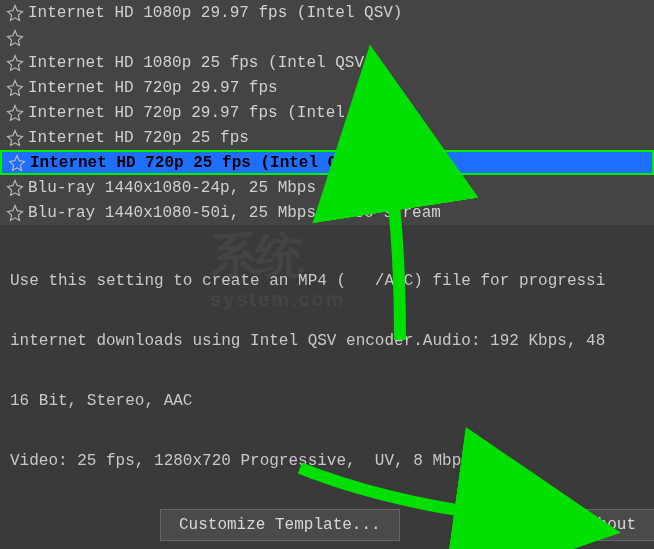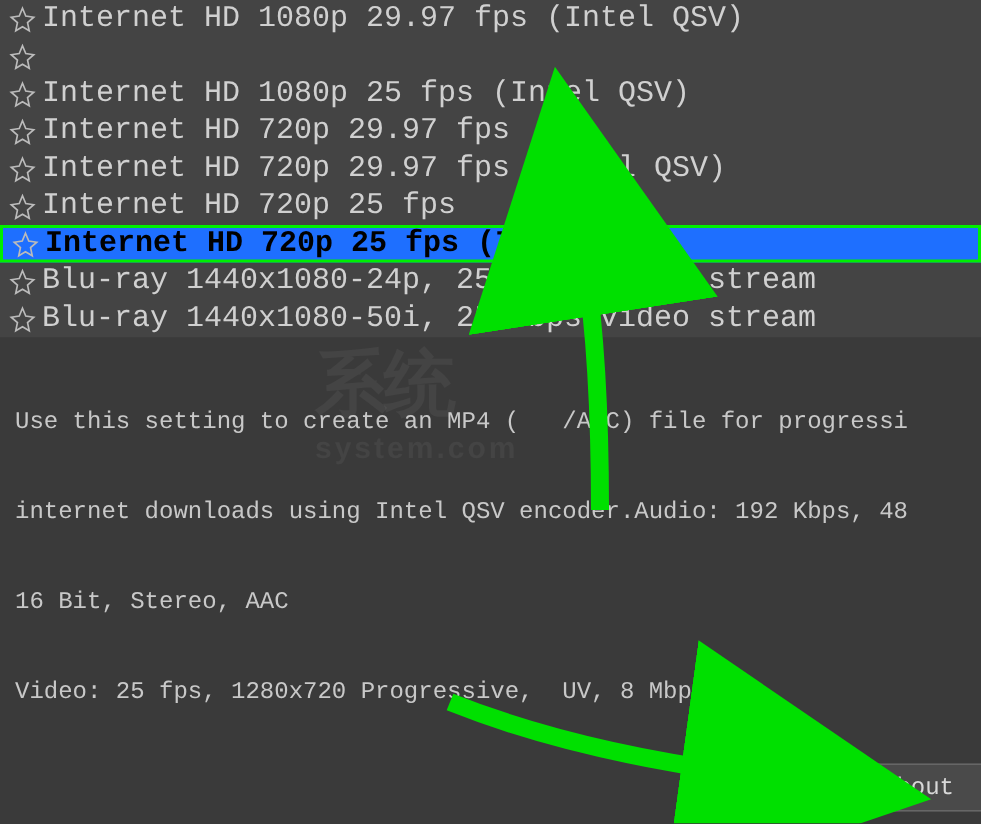--- a/index.html
+++ b/index.html
@@ -13,21 +13,21 @@
   }
   .preset-list {
     width: 100%;
     background: #444;
   }
   .preset-item {
     display: flex;
     align-items: center;
     padding: 2px 6px;
     height: 25px;
-    font-size: 20px;
+    font-size: 16px;
     color: #d0d0d0;
     cursor: pointer;
   }
   .preset-item.selected {
     background: #1e6fff;
     color: #000000;
     border: 2px solid #00ef00;
     font-weight: bold;
   }
   .star-icon {
@@ -161,20 +161,21 @@
   </div>
 
 <div class="description">
   <div>Use this setting to create an MP4 (   /AAC) file for progressi</div>
   <div>internet downloads using Intel QSV encoder.Audio: 192 Kbps, 48</div>
   <div>16 Bit, Stereo, AAC</div>
   <div>Video: 25 fps, 1280x720 Progressive,  UV, 8 Mbps</div>
 </div>
 
 <div class="button-row">
+  <button class="btn customize">Customize Template...</button>
   <button class="btn about">About</button>
 </div>
 
 <div class="watermark">
   <span>系统</span>
   <small>system.com</small>
 </div>
 
 <svg class="overlay">
   <defs>

